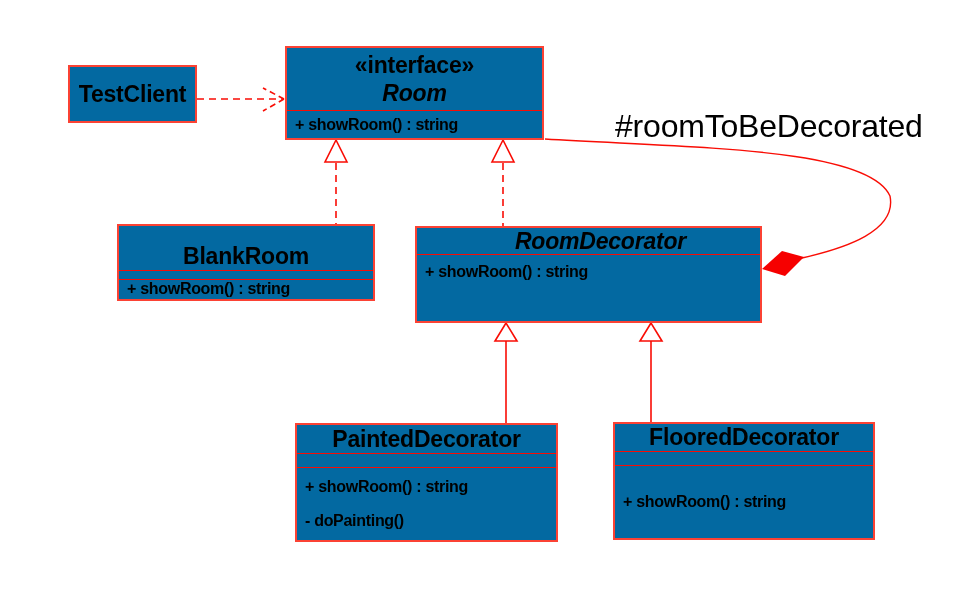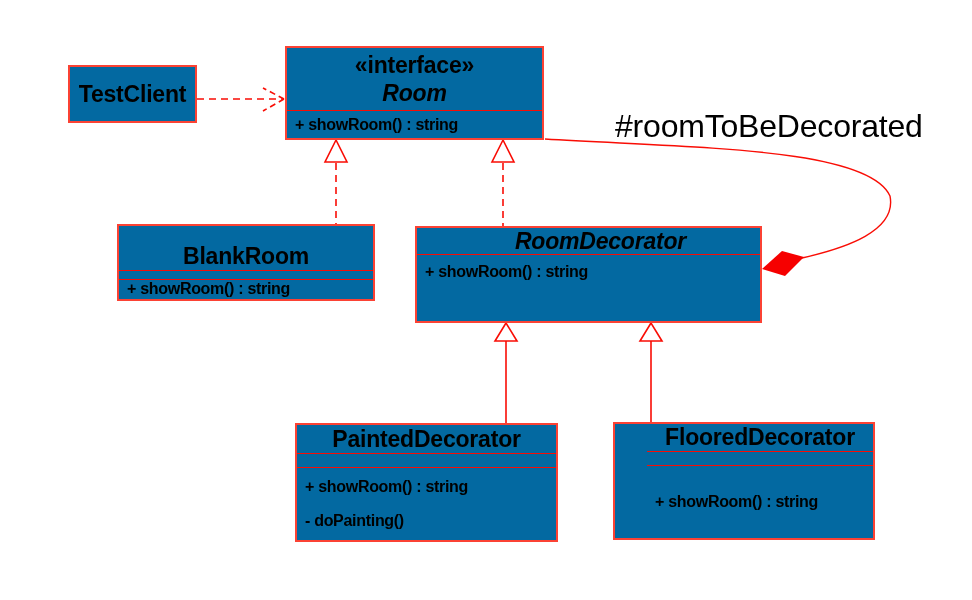--- a/index.html
+++ b/index.html
@@ -104,21 +104,21 @@
 
   <div class="uml-class" style="left:295px;top:423px;width:263px;height:119px;">
     <div class="cmp c-title" style="height:28px;">PaintedDecorator</div>
     <div class="cmp sep" style="height:14px;"></div>
     <div class="cmp sep c-ops2" style="height:73px;padding-left:8px;">
       <span class="member">+ showRoom() : string</span>
       <span class="member">- doPainting()</span>
     </div>
   </div>
 
-  <div class="uml-class" style="left:613px;top:422px;width:262px;height:118px;padding-left:32px;">
+  <div class="uml-class" style="left:613px;top:422px;width:262px;height:118px;">
     <div class="cmp c-title" style="height:27px;">FlooredDecorator</div>
     <div class="cmp sep" style="height:14px;"></div>
     <div class="cmp sep c-ops2" style="height:73px;padding-left:8px;">
       <span class="member">+ showRoom() : string</span>
     </div>
   </div>
 
   <div class="edge-label" style="left:615px;top:108px;">#roomToBeDecorated</div>
 
 </div>

